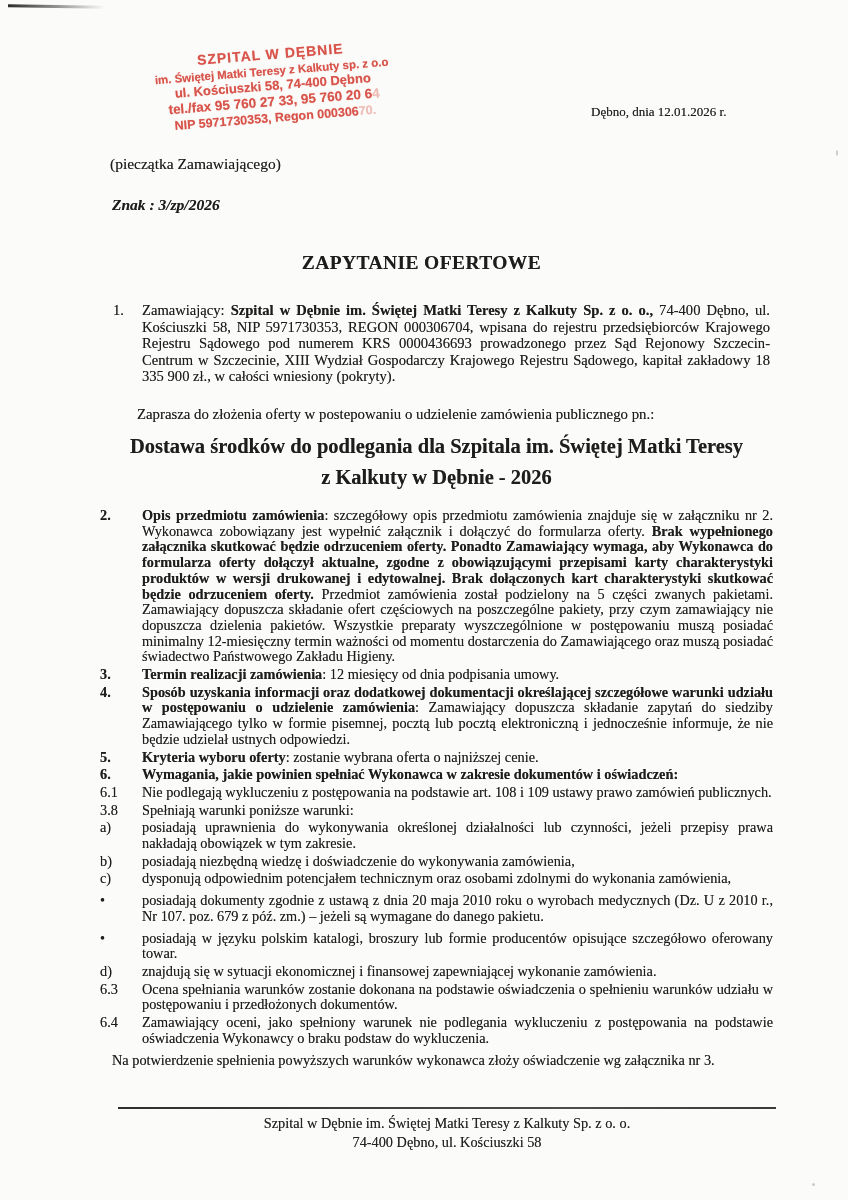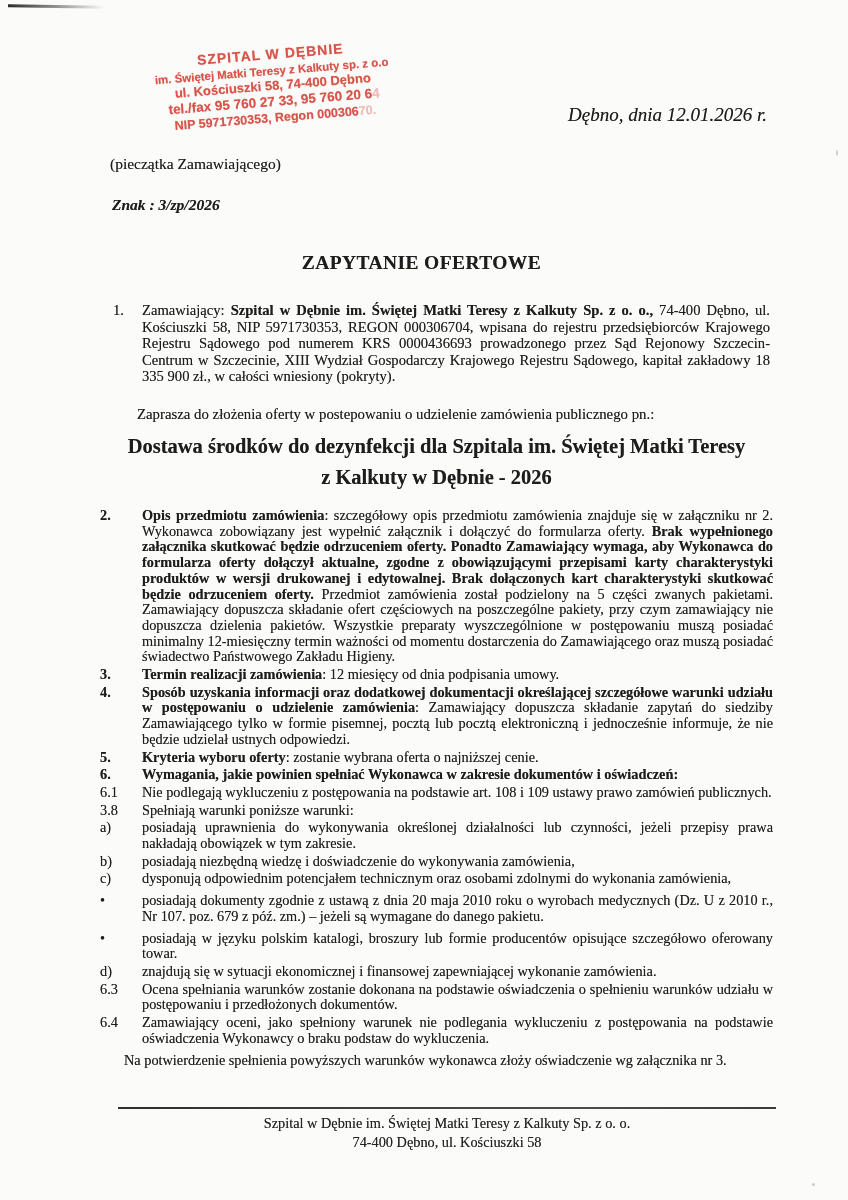--- a/index.html
+++ b/index.html
@@ -23,40 +23,40 @@
     text-shadow:0 0 .8px rgba(216,84,75,.55);
   }
   .stamp-line{white-space:nowrap;line-height:1.25;}
   .stamp-line:nth-child(1){font-size:14px;letter-spacing:1px;}
   .stamp-line:nth-child(2){font-size:11.5px;}
   .stamp-line:nth-child(3){font-size:13px;}
   .stamp-line:nth-child(4){font-size:13.5px;}
   .stamp-line:nth-child(5){font-size:12.5px;}
   .stamp-line .faded{opacity:.38;}
   
-  .date-line{position:absolute;left:568px;top:104px;font-size:19px;font-style:italic;}
+  .date-line{position:absolute;left:591px;top:104px;font-size:13px;}
   .stamp-caption{position:absolute;left:110px;top:155px;font-size:15.5px;}
   .reference{position:absolute;left:112px;top:196px;font-size:15.5px;font-style:italic;font-weight:bold;}
   .doc-title{position:absolute;left:85px;top:252px;width:673px;text-align:center;
     font-size:19.5px;font-weight:bold;letter-spacing:.4px;}
   
   .item1{position:absolute;left:113px;top:302px;width:657px;
     font-size:14.6px;line-height:16.6px;text-align:justify;padding-left:29px;box-sizing:border-box;}
   .item1 .label{position:absolute;left:0;top:0;width:26px;}
   
   .invitation{position:absolute;left:137px;top:406px;width:640px;font-size:14.8px;}
   .subject{position:absolute;left:100px;top:431px;width:673px;text-align:center;
     font-size:20.5px;font-weight:bold;line-height:31px;}
   
   .main-list{position:absolute;left:100px;top:506px;width:673px;
     font-size:14.3px;line-height:15.7px;}
   .li{position:relative;padding-left:42px;text-align:justify;margin-top:2px;}
   .li.gap{margin-top:6px;}
   .li .label{position:absolute;left:0;top:0;width:40px;text-align:left;}
-  .closing{margin-top:6px;margin-left:24px;text-align:left;}
+  .closing{margin-top:6px;margin-left:12px;text-align:left;}
   
   .footer-rule{position:absolute;left:118px;top:1107px;width:658px;height:2px;
     background:linear-gradient(to right,#2e2e2e,#4d4d4d 70%,#3a3a3a);}
   .footer{position:absolute;left:118px;top:1114px;width:658px;text-align:center;
     font-size:14.3px;line-height:18.5px;color:#232323;}
 </style>
 </head>
 <body>
 
 <div class="page">
@@ -83,21 +83,21 @@
 
   <div class="doc-title">ZAPYTANIE OFERTOWE</div>
 
   <div class="item1">
     <span class="label">1.</span><span class="text"><span>Zamawiający: </span><span class="b">Szpital w Dębnie im. Świętej Matki Teresy z Kalkuty Sp. z o. o.,</span><span> 74-400 Dębno, ul. Kościuszki 58, NIP 5971730353, REGON 000306704, wpisana do rejestru przedsiębiorców Krajowego Rejestru Sądowego pod numerem  KRS 0000436693 prowadzonego przez Sąd Rejonowy Szczecin-Centrum w Szczecinie, XIII Wydział Gospodarczy Krajowego Rejestru Sądowego, kapitał zakładowy 18 335 900 zł., w całości wniesiony (pokryty).</span></span>
   </div>
 
   <div class="invitation">Zaprasza do złożenia oferty w postepowaniu o udzielenie zamówienia publicznego pn.:</div>
 
   <div class="subject">
-    <div>Dostawa środków do dezynfekcji dla Szpitala im. Świętej Matki Teresy</div>
+    <div>Dostawa środków do podlegania dla Szpitala im. Świętej Matki Teresy</div>
     <div>z Kalkuty w Dębnie - 2026</div>
   </div>
 
   <div class="main-list">
   <div class="li">
     <span class="label b">2.</span><span class="text"><span class="b">Opis przedmiotu zamówienia</span><span>: szczegółowy opis przedmiotu zamówienia znajduje się w załączniku nr 2. Wykonawca zobowiązany jest wypełnić załącznik i dołączyć do formularza oferty. </span><span class="b">Brak wypełnionego załącznika skutkować będzie odrzuceniem oferty. Ponadto Zamawiający wymaga, aby Wykonawca do formularza oferty dołączył aktualne, zgodne z obowiązującymi przepisami karty charakterystyki produktów w wersji drukowanej i edytowalnej. Brak dołączonych kart charakterystyki skutkować będzie odrzuceniem oferty. </span><span>Przedmiot zamówienia został podzielony na 5 części zwanych pakietami. Zamawiający dopuszcza składanie ofert częściowych na poszczególne pakiety, przy czym zamawiający nie dopuszcza dzielenia pakietów. Wszystkie preparaty wyszczególnione w postępowaniu muszą posiadać minimalny 12-miesięczny termin ważności od momentu dostarczenia do Zamawiającego oraz muszą posiadać świadectwo Państwowego Zakładu Higieny.</span></span>
   </div>
 
   <div class="li">
     <span class="label b">3.</span><span class="text"><span class="b">Termin realizacji zamówienia</span><span>: 12 miesięcy od dnia podpisania umowy.</span></span>

